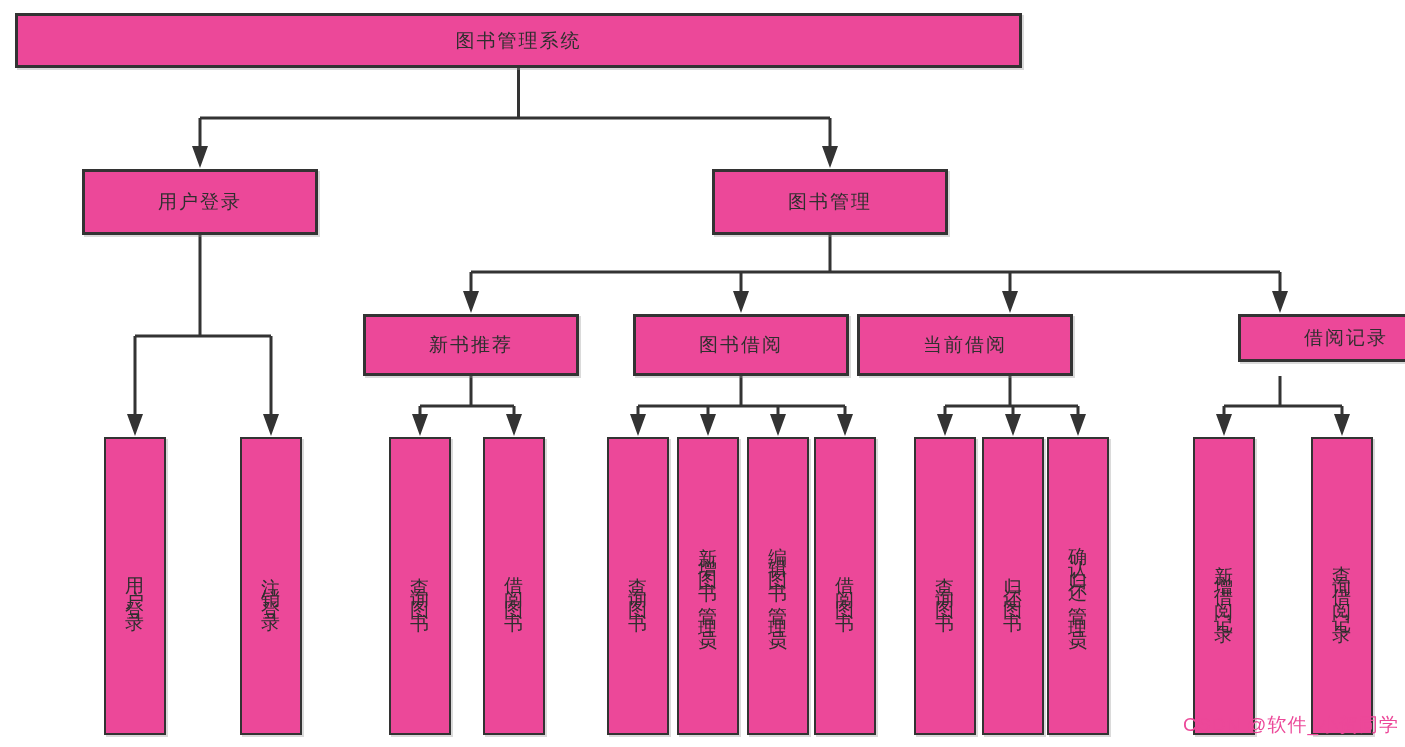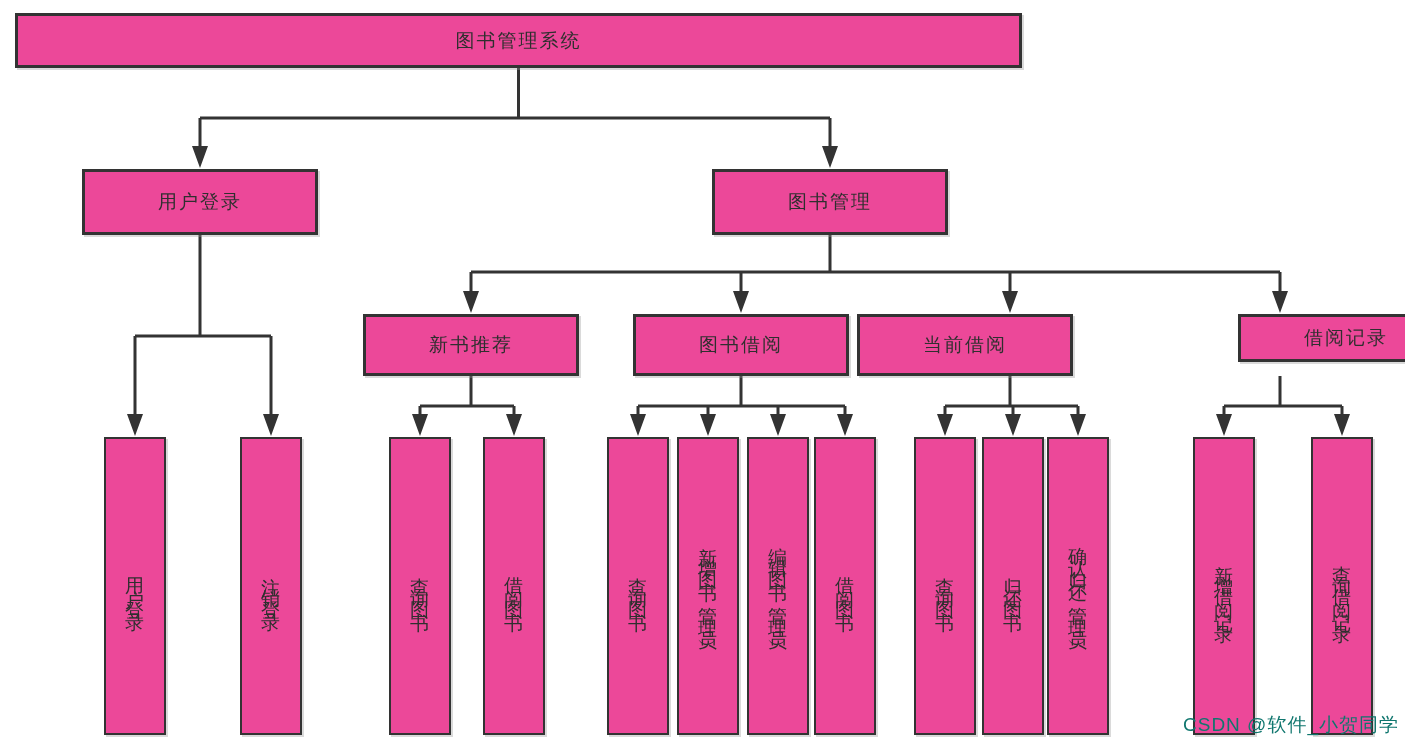--- a/index.html
+++ b/index.html
@@ -31,21 +31,21 @@
     font-size: 19px;
     letter-spacing: 12px;
     line-height: 1;
     white-space: nowrap;
   }
   .watermark {
     position: absolute;
     left: 1183px;
     top: 712px;
     font-size: 19px;
-    color: #0f766e;
+    color: #ec4899;
     letter-spacing: 1px;
     white-space: nowrap;
   }
 
   
   .n-root   { left: 15px;  top: 13px;  width: 1007px; height: 55px; }
   .n-login  { left: 82px;  top: 169px; width: 236px;  height: 66px; }
   .n-mgmt   { left: 712px; top: 169px; width: 236px;  height: 66px; }
   .n-nb     { left: 363px; top: 314px; width: 216px;  height: 62px; }
   .n-bb     { left: 633px; top: 314px; width: 216px;  height: 62px; }

